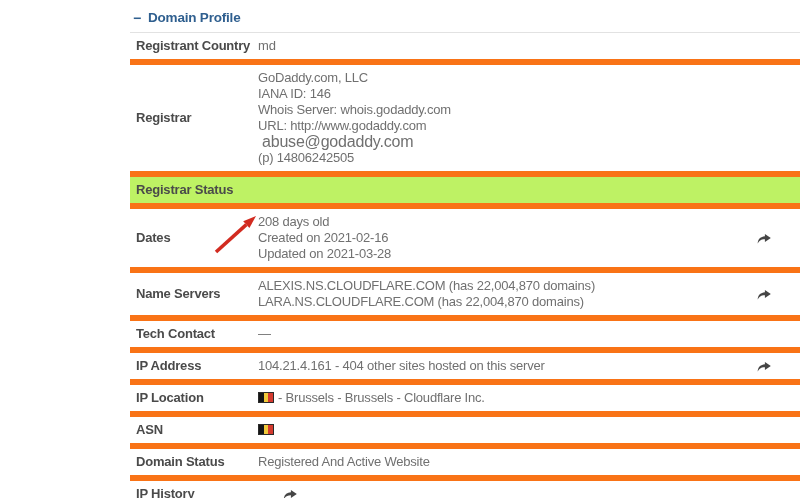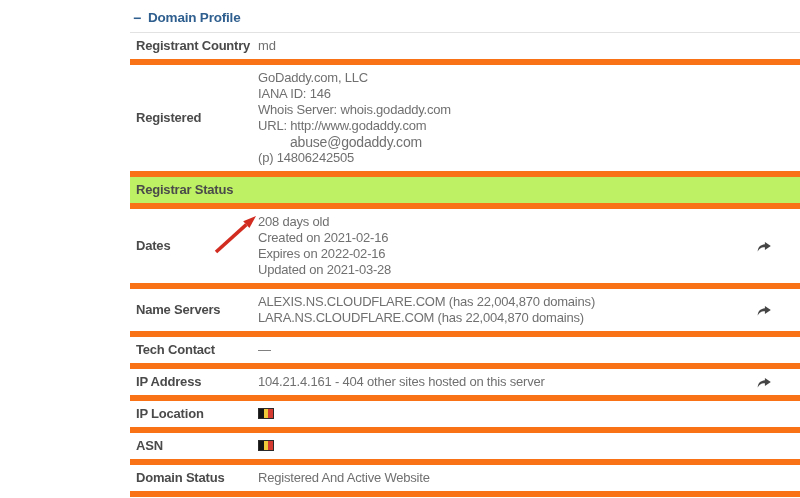--- a/index.html
+++ b/index.html
@@ -25,21 +25,21 @@
     border-bottom:6px solid #f97316;
     padding:5px 0 5px 0;
   }
   .row.shaded { background:#bef264; }
   .label {
     width:128px; flex:0 0 128px; padding-left:6px;
     color:#4a4a4a; font-size:13px; font-weight:bold; line-height:16px;
   }
   .value { flex:1 1 auto; min-width:0; color:#707070; font-size:13px; line-height:16px; }
   .line { line-height:16px; }
-  .line.indented { padding-left:4px; font-size:14px;margin-left:28px; }
+  .line.indented { padding-left:4px; font-size:16px; }
   .iconcell {
     flex:0 0 68px; display:flex; justify-content:flex-end;
     padding-right:27px; padding-top:1px;
   }
   .share-btn { cursor:pointer; display:inline-block; line-height:0; background:none; border:none; padding:0; }
   .share-btn svg { display:block; }
 
   .flag {
     display:inline-block; width:16px; height:11px; margin-right:4px;
     vertical-align:-1px;
@@ -60,21 +60,21 @@
   <div id="rows">
   <div class="row">
     <div class="label">Registrant Country</div>
     <div class="value">
           <div class="line"><span>md</span></div>
         </div>
     <div class="iconcell"></div>
   </div>
 
   <div class="row">
-    <div class="label">Registered</div>
+    <div class="label">Registrar</div>
     <div class="value">
           <div class="line"><span>GoDaddy.com, LLC</span></div>
           <div class="line"><span>IANA ID: 146</span></div>
           <div class="line"><span>Whois Server: whois.godaddy.com</span></div>
           <div class="line"><span>URL: http://www.godaddy.com</span></div>
           <div class="line indented"><span>abuse@godaddy.com</span></div>
           <div class="line"><span>(p)  14806242505</span></div>
         </div>
     <div class="iconcell"></div>
   </div>
@@ -82,21 +82,20 @@
   <div class="row shaded">
     <div class="label">Registrar Status</div>
     <div class="iconcell"></div>
   </div>
 
   <div class="row">
     <div class="label">Dates</div>
     <div class="value">
           <div class="line"><span>208 days old</span></div>
           <div class="line"><span>Created on 2021-02-16</span></div>
-          <div class="line"><span>Expires on 2022-02-16</span></div>
           <div class="line"><span>Updated on 2021-03-28</span></div>
         </div>
     <div class="iconcell">
           <span class="share-btn">
             <svg width="18" height="15" viewBox="0 0 20 16">
               <path d="M11 3 L17.6 7.4 L11 11.8 V8.9 C7 8.9 4.6 10.3 3 13.6 C3.2 8.4 6.4 5.7 11 5.6 Z" fill="#454545"></path>
             </svg>
           </span>
         </div>
   </div>
@@ -134,21 +133,21 @@
             <svg width="18" height="15" viewBox="0 0 20 16">
               <path d="M11 3 L17.6 7.4 L11 11.8 V8.9 C7 8.9 4.6 10.3 3 13.6 C3.2 8.4 6.4 5.7 11 5.6 Z" fill="#454545"></path>
             </svg>
           </span>
         </div>
   </div>
 
   <div class="row">
     <div class="label">IP Location</div>
     <div class="value">
-          <div class="line"><span class="flag"></span></div>
+          <div class="line"><span class="flag"></span><span>- Brussels - Brussels - Cloudflare Inc.</span></div>
         </div>
     <div class="iconcell"></div>
   </div>
 
   <div class="row">
     <div class="label">ASN</div>
     <div class="value">
           <div class="line"><span class="flag"></span></div>
         </div>
     <div class="iconcell"></div>

